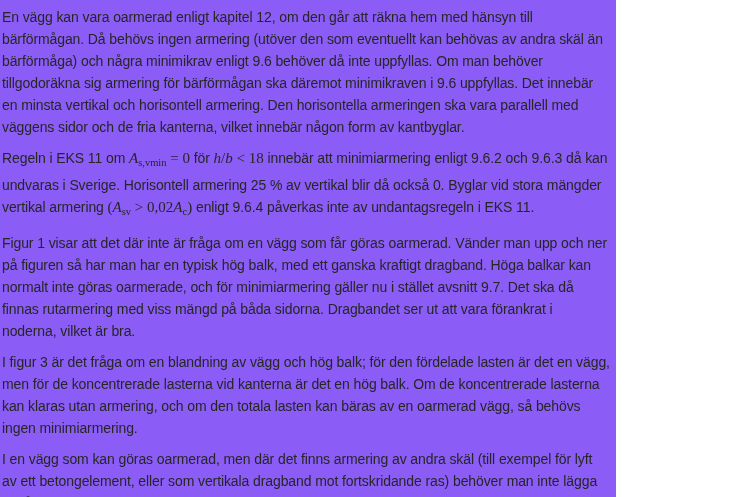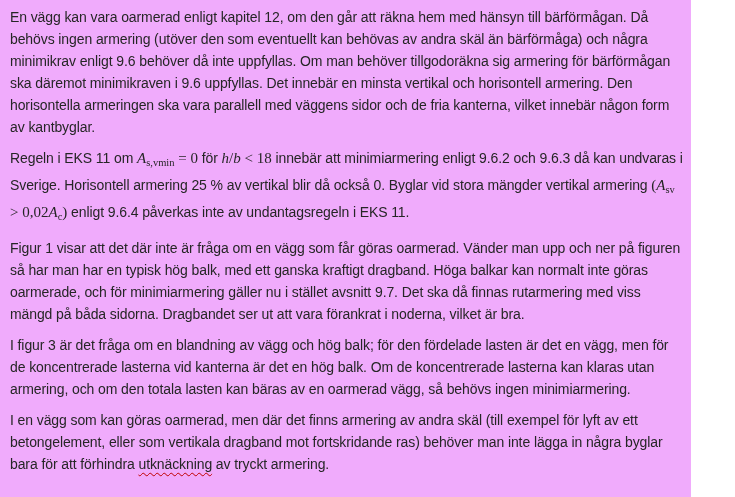--- a/index.html
+++ b/index.html
@@ -7,24 +7,24 @@
     padding: 0;
     background: #ffffff;
   }
   body {
     width: 735px;
     height: 497px;
     overflow: hidden;
   }
   .page {
     box-sizing: border-box;
-    width: 691px;
+    width: 616px;
     height: 497px;
-    padding: 6px 6px 0 10px;
-    background: #f0abfc;
+    padding: 6px 6px 0 2px;
+    background: #8b5cf6;
   }
   .doc-body {
     font-family: "Liberation Sans", sans-serif;
     font-size: 14px;
     line-height: 22px;
     letter-spacing: -0.1px;
     color: #262626;
     text-align: left;
   }
   .doc-body p {

